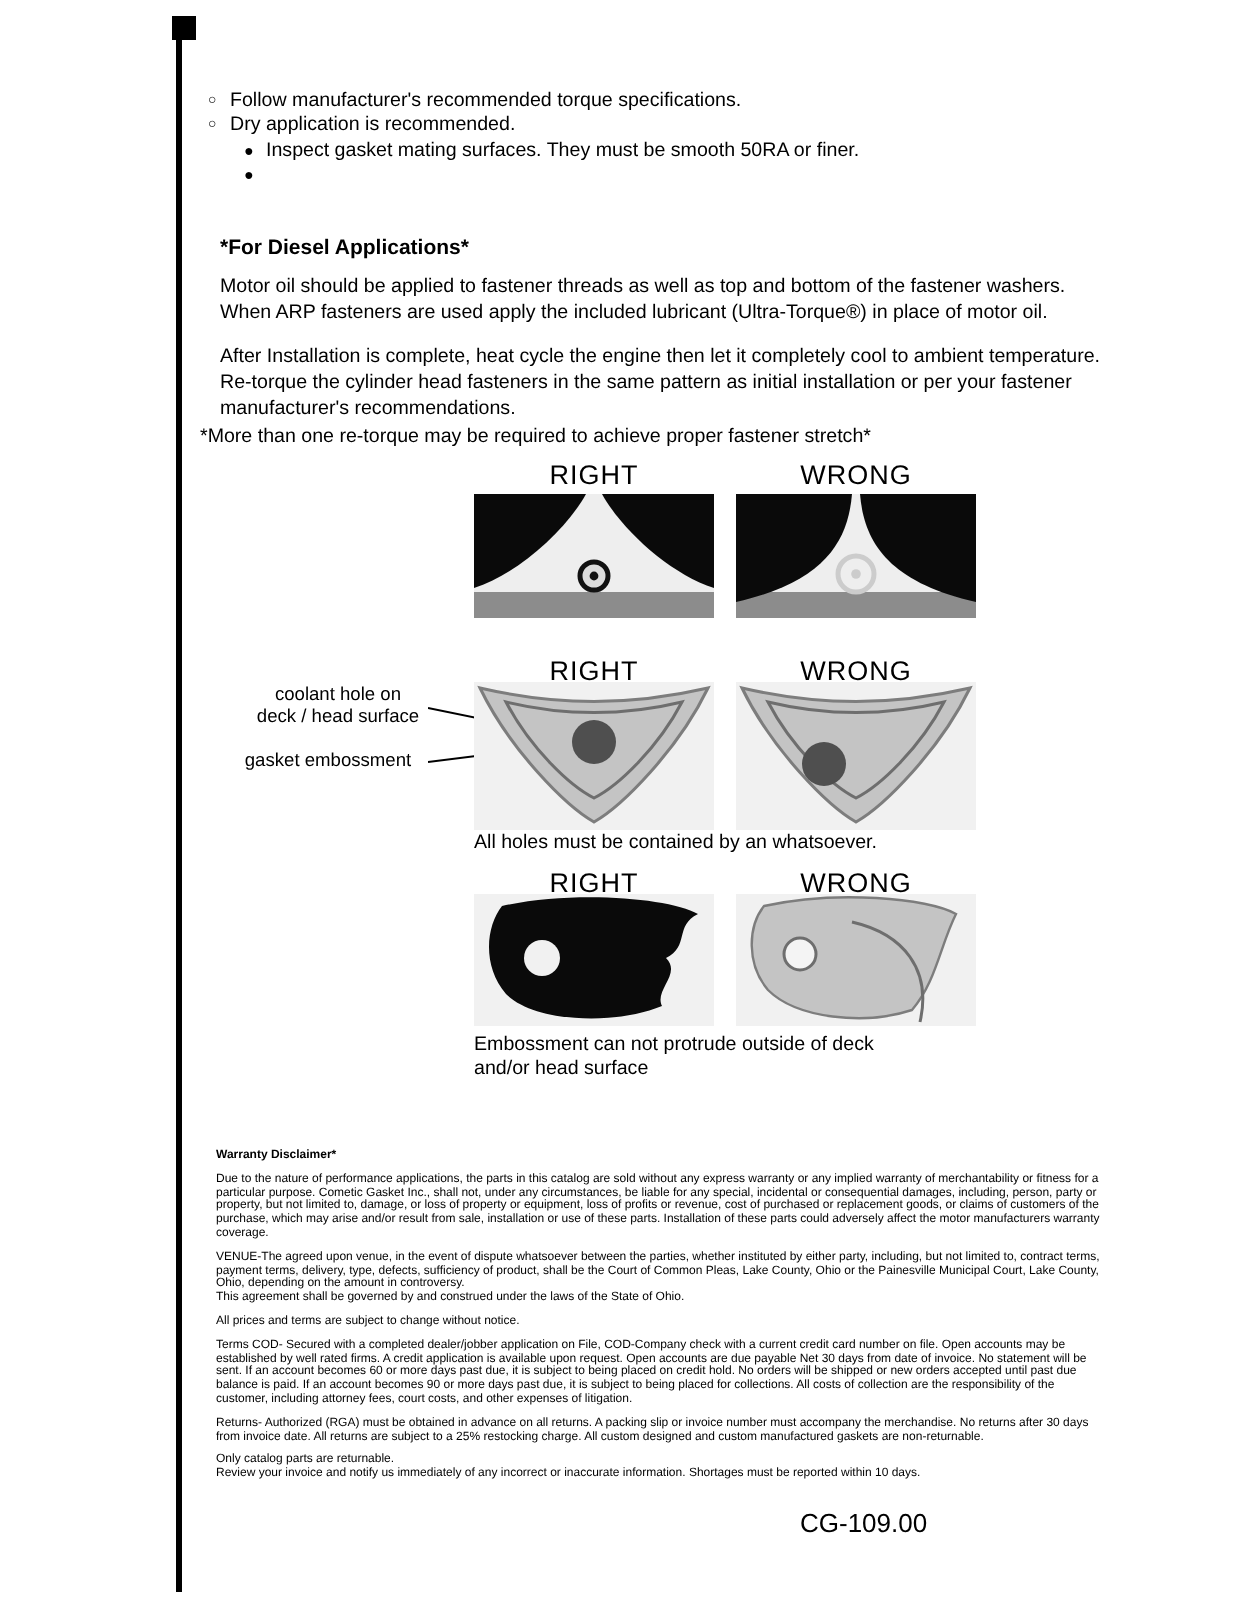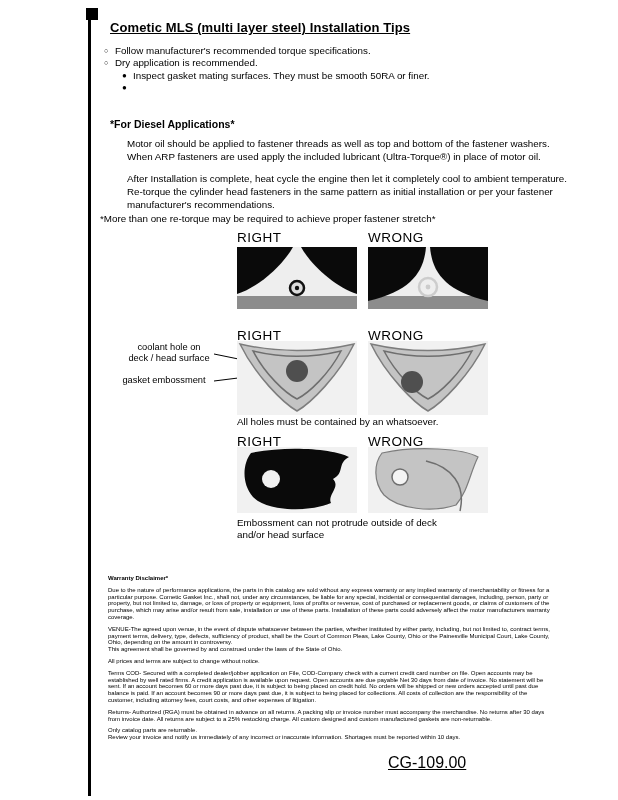--- a/index.html
+++ b/index.html
@@ -20,47 +20,46 @@
     letter-spacing:0.1px;
   }
 
   .bullets { position:absolute; left:104px; top:45px; width:470px; font-size:9.8px; line-height:12.4px; }
   .bullet-row { display:flex; }
   .bullet-row.sub { margin-left:18px; }
   .marker { flex:none; width:11px; font-size:7px; line-height:12.4px; }
   .bullet-row.sub .marker { font-size:8px; }
 
   .diesel-heading { position:absolute; left:110px; top:118px; font-size:10.5px; font-weight:bold; }
-  .para { position:absolute; left:110px; width:448px; font-size:9.8px; line-height:13px;margin-left:17px; }
+  .para { position:absolute; left:110px; width:448px; font-size:9.8px; line-height:13px; }
   .para1 { top:137px; }
   .para2 { top:172px; }
   .note  { position:absolute; left:100px; top:213px; width:460px; font-size:9.8px; }
 
   .diagrams { position:absolute; left:0; top:228px; width:618px; height:350px; }
-  .dlabel { position:absolute; width:120px; text-align:left; font-size:13.5px; letter-spacing:0.5px; }
+  .dlabel { position:absolute; width:120px; text-align:center; font-size:13.5px; letter-spacing:0.5px; }
   .dimg   { position:absolute; display:block; }
   .dcaption { position:absolute; font-size:9.8px; line-height:12px; white-space:pre-line; }
   .side-label { position:absolute; text-align:center; font-size:9.3px; line-height:11px; white-space:pre-line; }
   .pointer-lines { position:absolute; }
 
   .disclaimer { position:absolute; left:108px; top:575px; width:443px; font-size:6px; line-height:6.8px; }
   .disclaimer .disc-head { font-weight:bold; margin-bottom:5px; }
   .disclaimer p { margin-bottom:5px; white-space:pre-line; }
 
-  .footer { position:absolute; left:388px; top:754px; font-size:16px;text-decoration:underline; }
+  .footer { position:absolute; left:400px; top:754px; font-size:13px; }
 </style>
 </head>
 <body>
 
 <div class="page">
 
   <div class="edge-line"></div>
   <div class="edge-square"></div>
 
-  <div class="title">Cometic MLS (multi layer steel) Installation Tips</div>
 
   <div class="bullets">
     <div class="bullet-row">
       <span class="marker">○</span>
       <span>Follow manufacturer's recommended torque specifications.</span>
     </div>
     <div class="bullet-row">
       <span class="marker">○</span>
       <span>Dry application is recommended.</span>
     </div>

